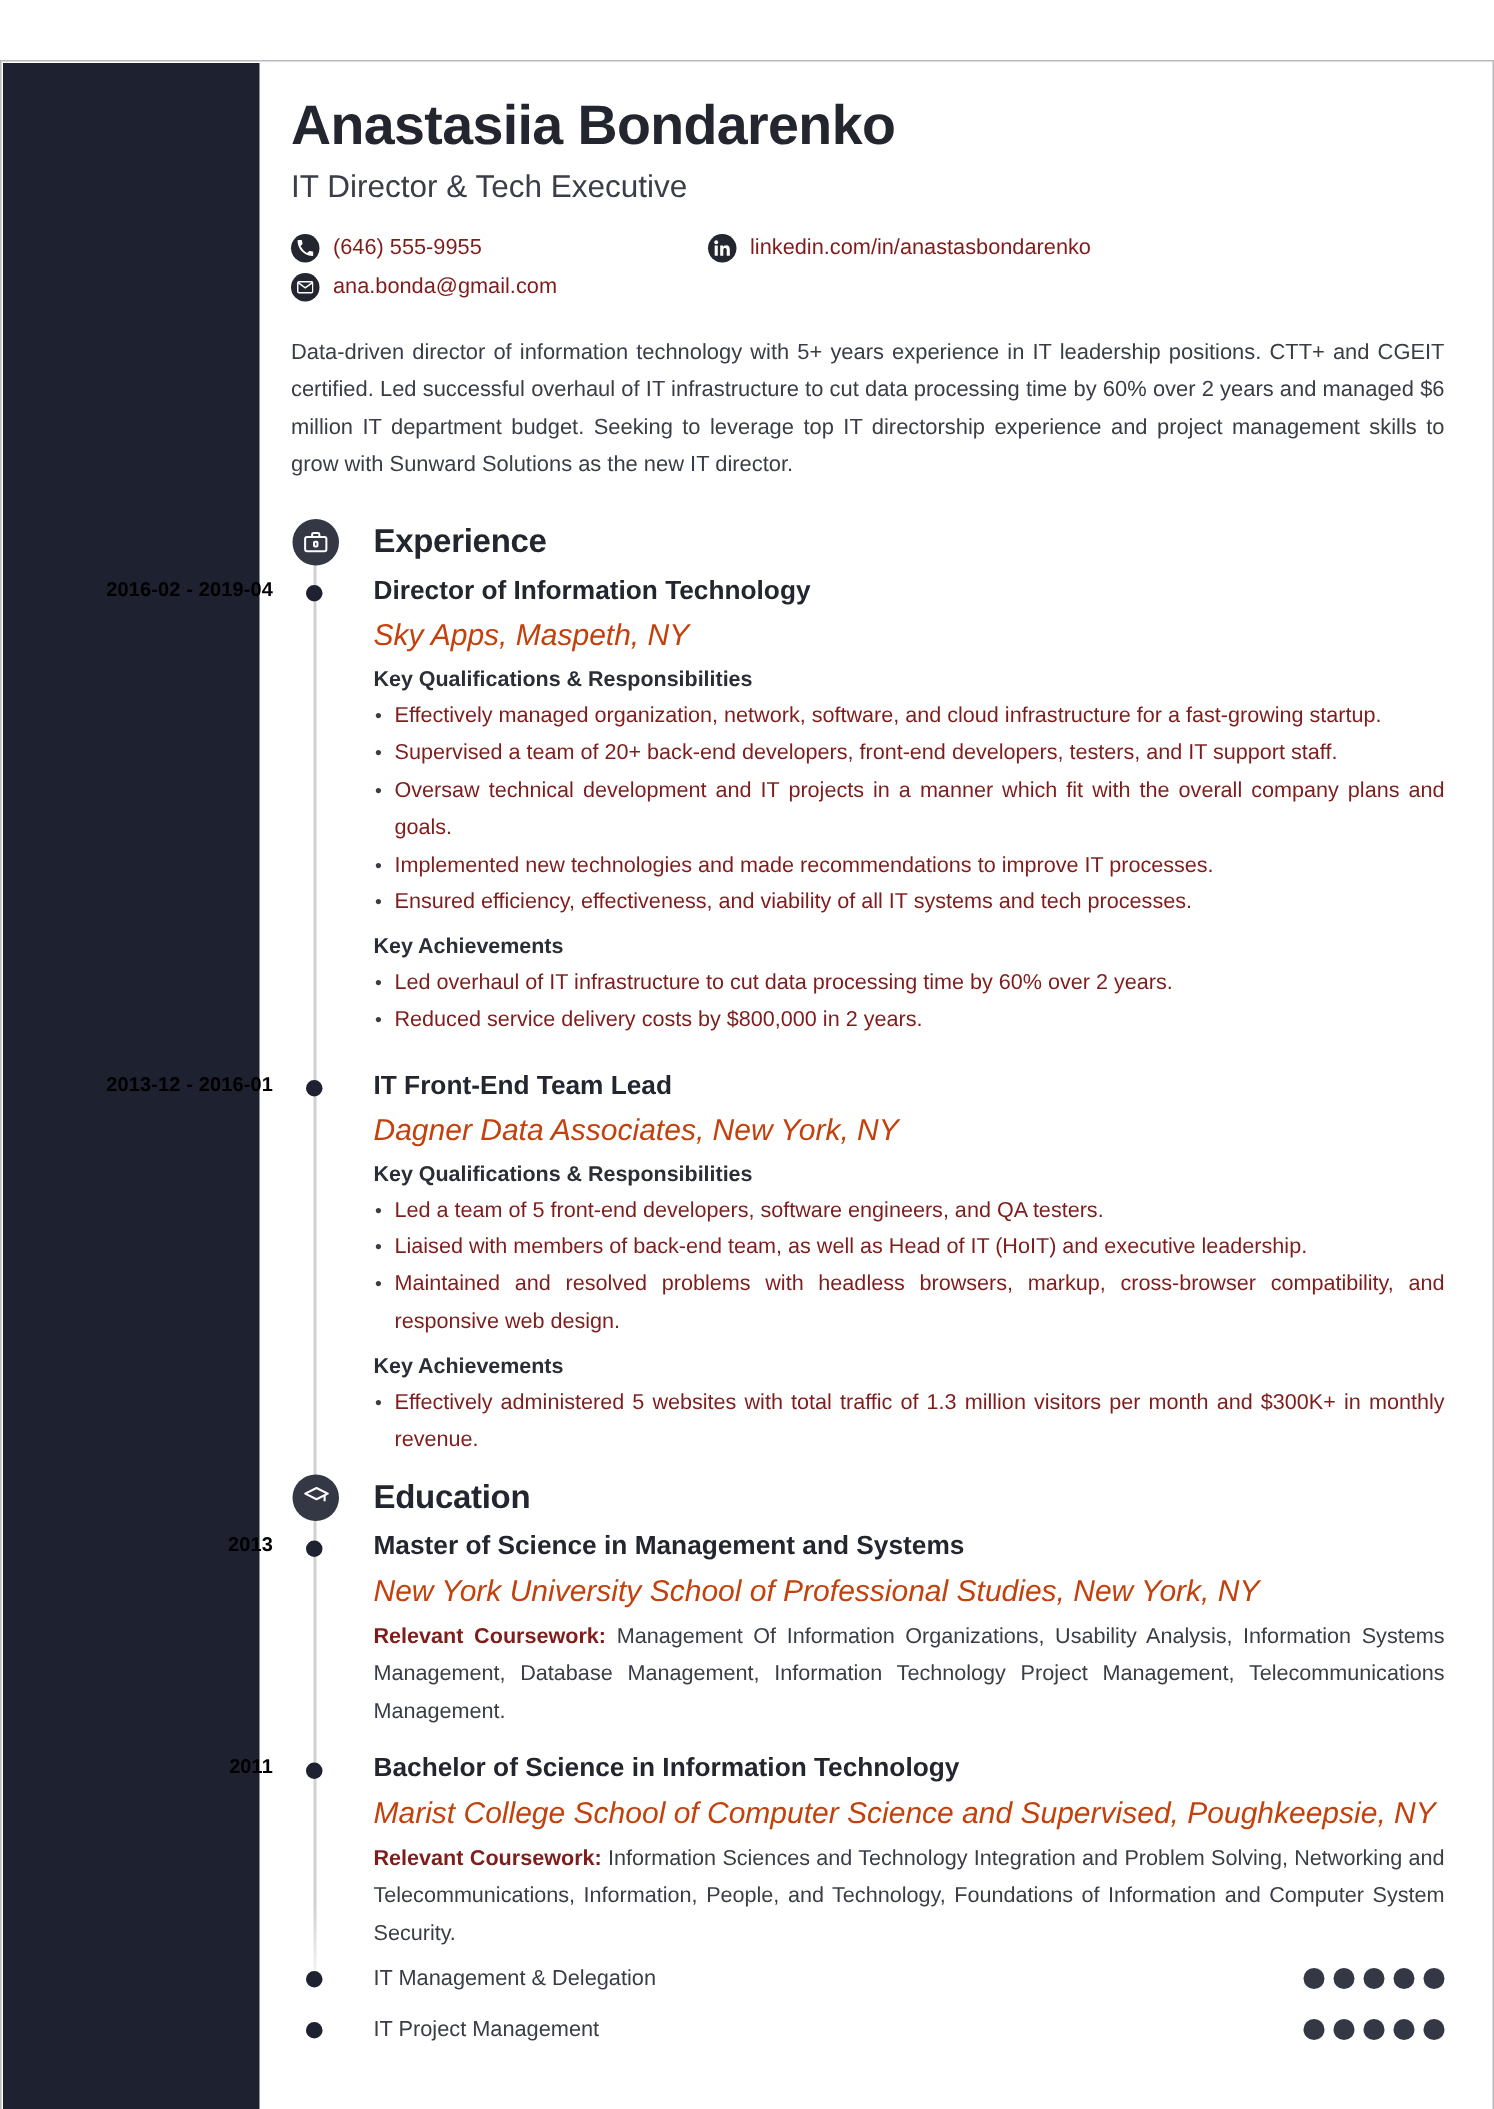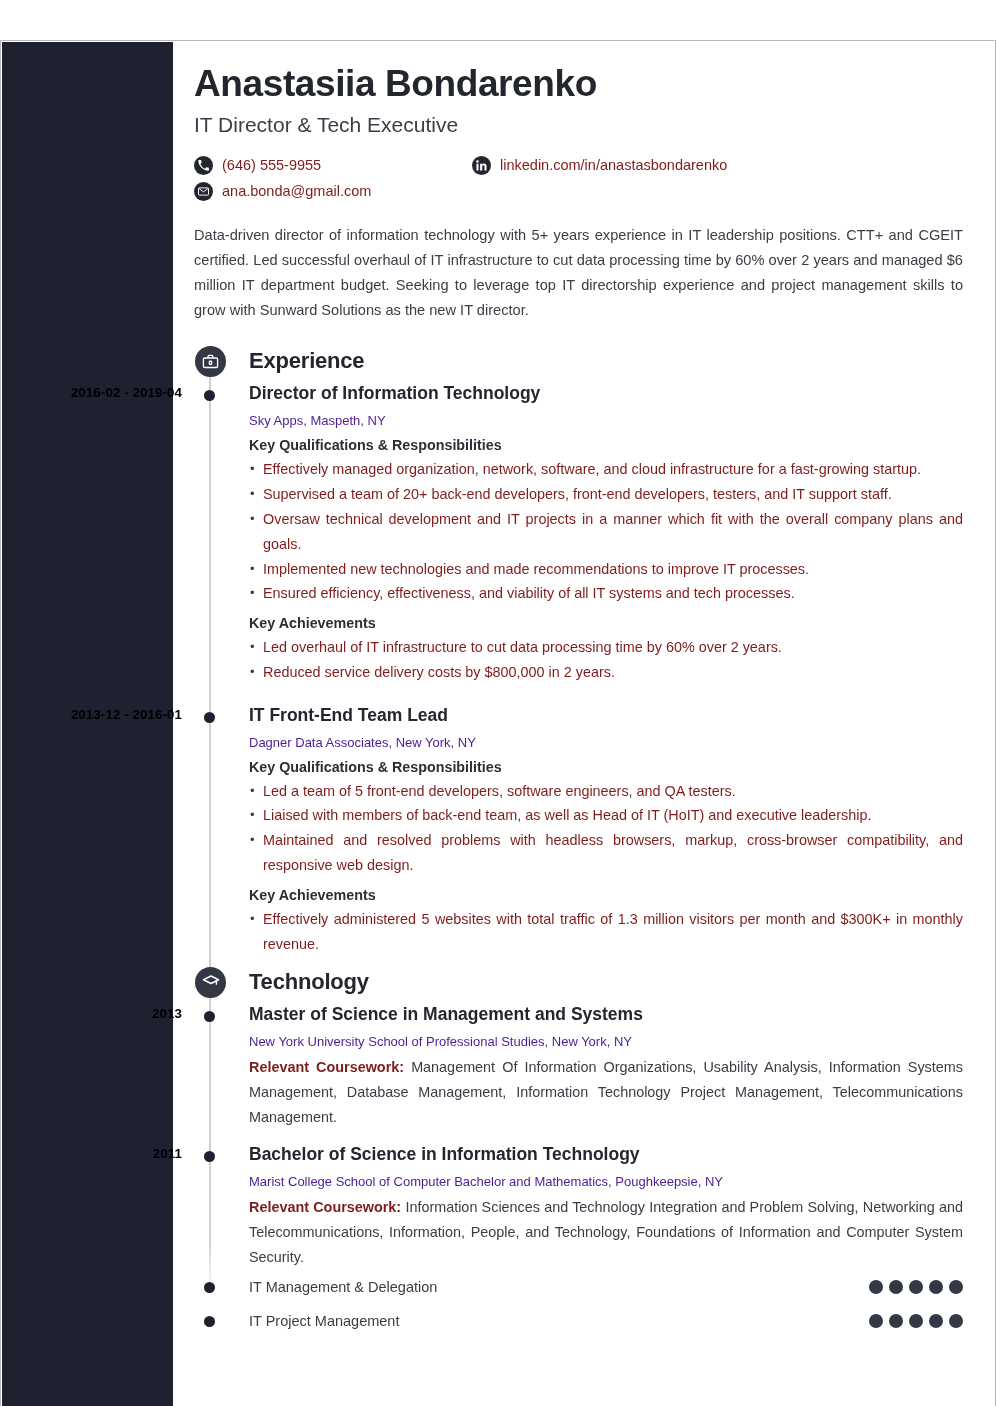--- a/index.html
+++ b/index.html
@@ -155,22 +155,23 @@
     color: #000000;
     letter-spacing: 0.1px;
   }
   .entry-title {
     font-size: 17.5px;
     font-weight: bold;
     color: #23262f;
     line-height: 1.25;
   }
   .entry-sub {
-    font-size: 13px;
-    color: #4c1d95;
+    font-size: 20px;
+    font-style: italic;
+    color: #c2410c;
     margin-top: 8px;
   }
   .entry-label {
     font-size: 14.3px;
     font-weight: bold;
     color: #2b2e37;
     margin-top: 9px;
   }
 
   ul.bullets { list-style: none; margin-top: 4px; }
@@ -335,41 +336,41 @@
         </ul>
       </div>
 
       <div class="section">
         <span class="sec-icon">
           <svg width="18" height="18" viewBox="0 0 24 24" fill="none" stroke="#ffffff" stroke-width="1.9" stroke-linejoin="round">
             <path d="M12 4 22 9l-10 5L2 9z"></path>
             <path d="M19.2 10.6v5.1"></path>
           </svg>
         </span>
-        <span class="sec-title">Technology</span>
+        <span class="sec-title">Education</span>
       </div>
 
       <div class="entry">
         <span class="dot"></span>
         <span class="entry-date">2013</span>
         <div class="entry-title">Master of Science in Management and Systems</div>
         <div class="entry-sub">New York University School of Professional Studies, New York, NY</div>
         <div class="coursework">
           <b>Relevant Coursework:</b>
           <span>Management Of Information Organizations, Usability Analysis, Information Systems Management, Database Management, Information Technology Project Management, Telecommunications Management.</span>
         </div>
       </div>
 
       <div class="entry-gap-sm"></div>
 
       <div class="entry">
         <span class="dot"></span>
         <span class="entry-date">2011</span>
         <div class="entry-title">Bachelor of Science in Information Technology</div>
-        <div class="entry-sub">Marist College School of Computer Bachelor and Mathematics, Poughkeepsie, NY</div>
+        <div class="entry-sub">Marist College School of Computer Science and Supervised, Poughkeepsie, NY</div>
         <div class="coursework">
           <b>Relevant Coursework:</b>
           <span>Information Sciences and Technology Integration and Problem Solving, Networking and Telecommunications, Information, People, and Technology, Foundations of Information and Computer System Security.</span>
         </div>
       </div>
 
 
       <div class="skill-row">
         <span class="dot"></span>
         <span class="skill-name">IT Management &amp; Delegation</span>

